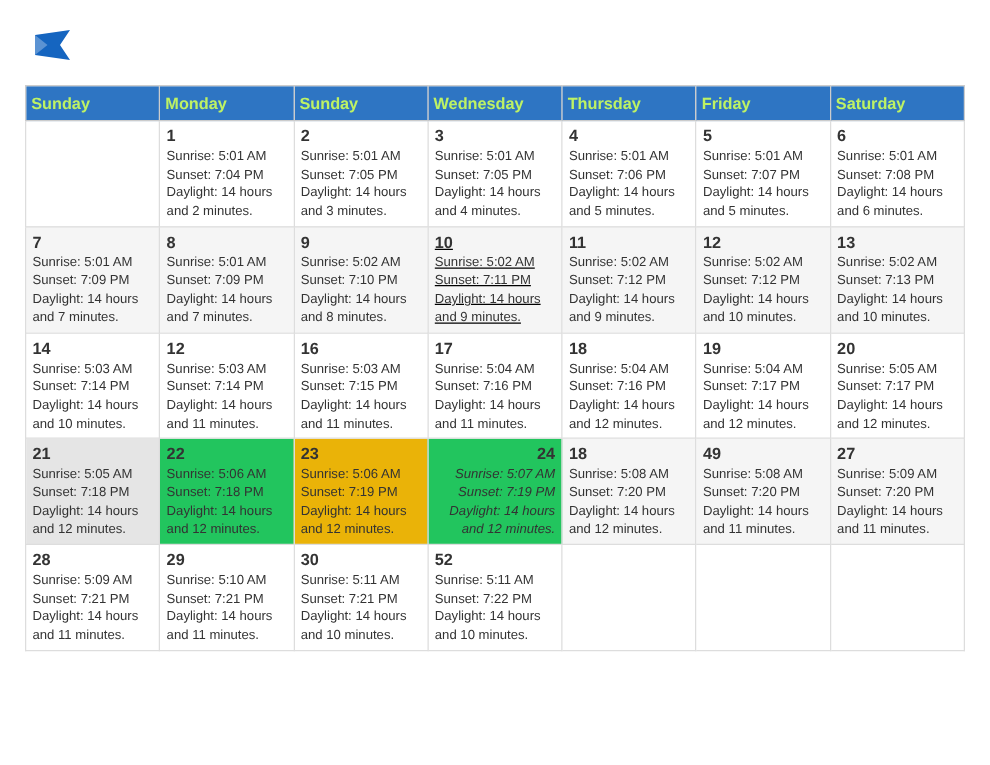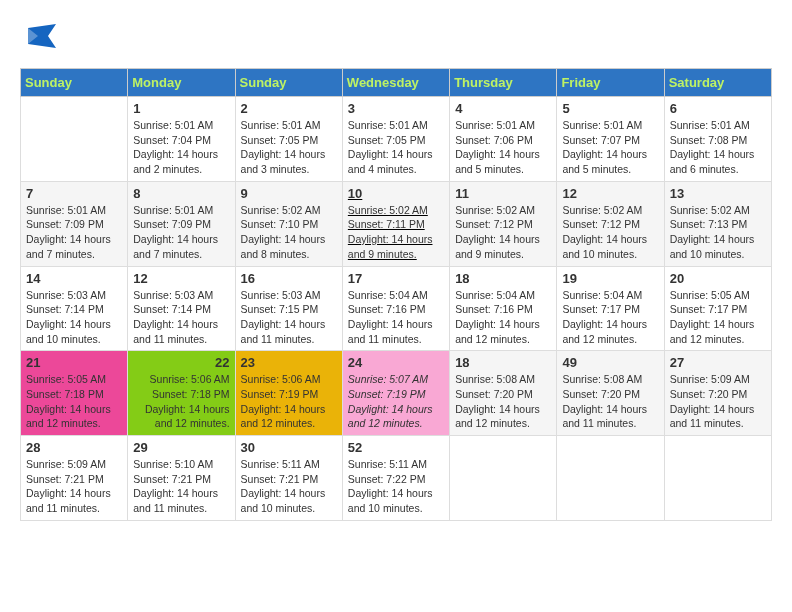--- a/index.html
+++ b/index.html
@@ -267,42 +267,42 @@
         </td>
         <td>
           <span class="day-number">20</span>
           <div class="day-info" style="white-space: pre-line;">Sunrise: 5:05 AM
 Sunset: 7:17 PM
 Daylight: 14 hours
 and 12 minutes.</div>
         </td>
       </tr>
       <tr>
-        <td style="background: #ec4899; margin-top: 46px;">
+        <td style="background: #e5e5e5; margin-top: 46px;">
           <span class="day-number">21</span>
           <div class="day-info" style="white-space: pre-line;">Sunrise: 5:05 AM
 Sunset: 7:18 PM
 Daylight: 14 hours
 and 12 minutes.</div>
         </td>
-        <td style="background: #84cc16; text-align: right;">
+        <td style="background: #22c55e;">
           <span class="day-number">22</span>
           <div class="day-info" style="white-space: pre-line;">Sunrise: 5:06 AM
 Sunset: 7:18 PM
 Daylight: 14 hours
 and 12 minutes.</div>
         </td>
         <td style="background: #eab308; margin-left: 37px;">
           <span class="day-number">23</span>
           <div class="day-info" style="white-space: pre-line;">Sunrise: 5:06 AM
 Sunset: 7:19 PM
 Daylight: 14 hours
 and 12 minutes.</div>
         </td>
-        <td style="background: #f9a8d4;">
+        <td style="background: #22c55e; text-align: right;">
           <span class="day-number">24</span>
           <div class="day-info" style="white-space: pre-line; font-style: italic;">Sunrise: 5:07 AM
 Sunset: 7:19 PM
 Daylight: 14 hours
 and 12 minutes.</div>
         </td>
         <td style="background: rgb(245, 245, 245);">
           <span class="day-number">18</span>
           <div class="day-info" style="white-space: pre-line;">Sunrise: 5:08 AM
 Sunset: 7:20 PM

